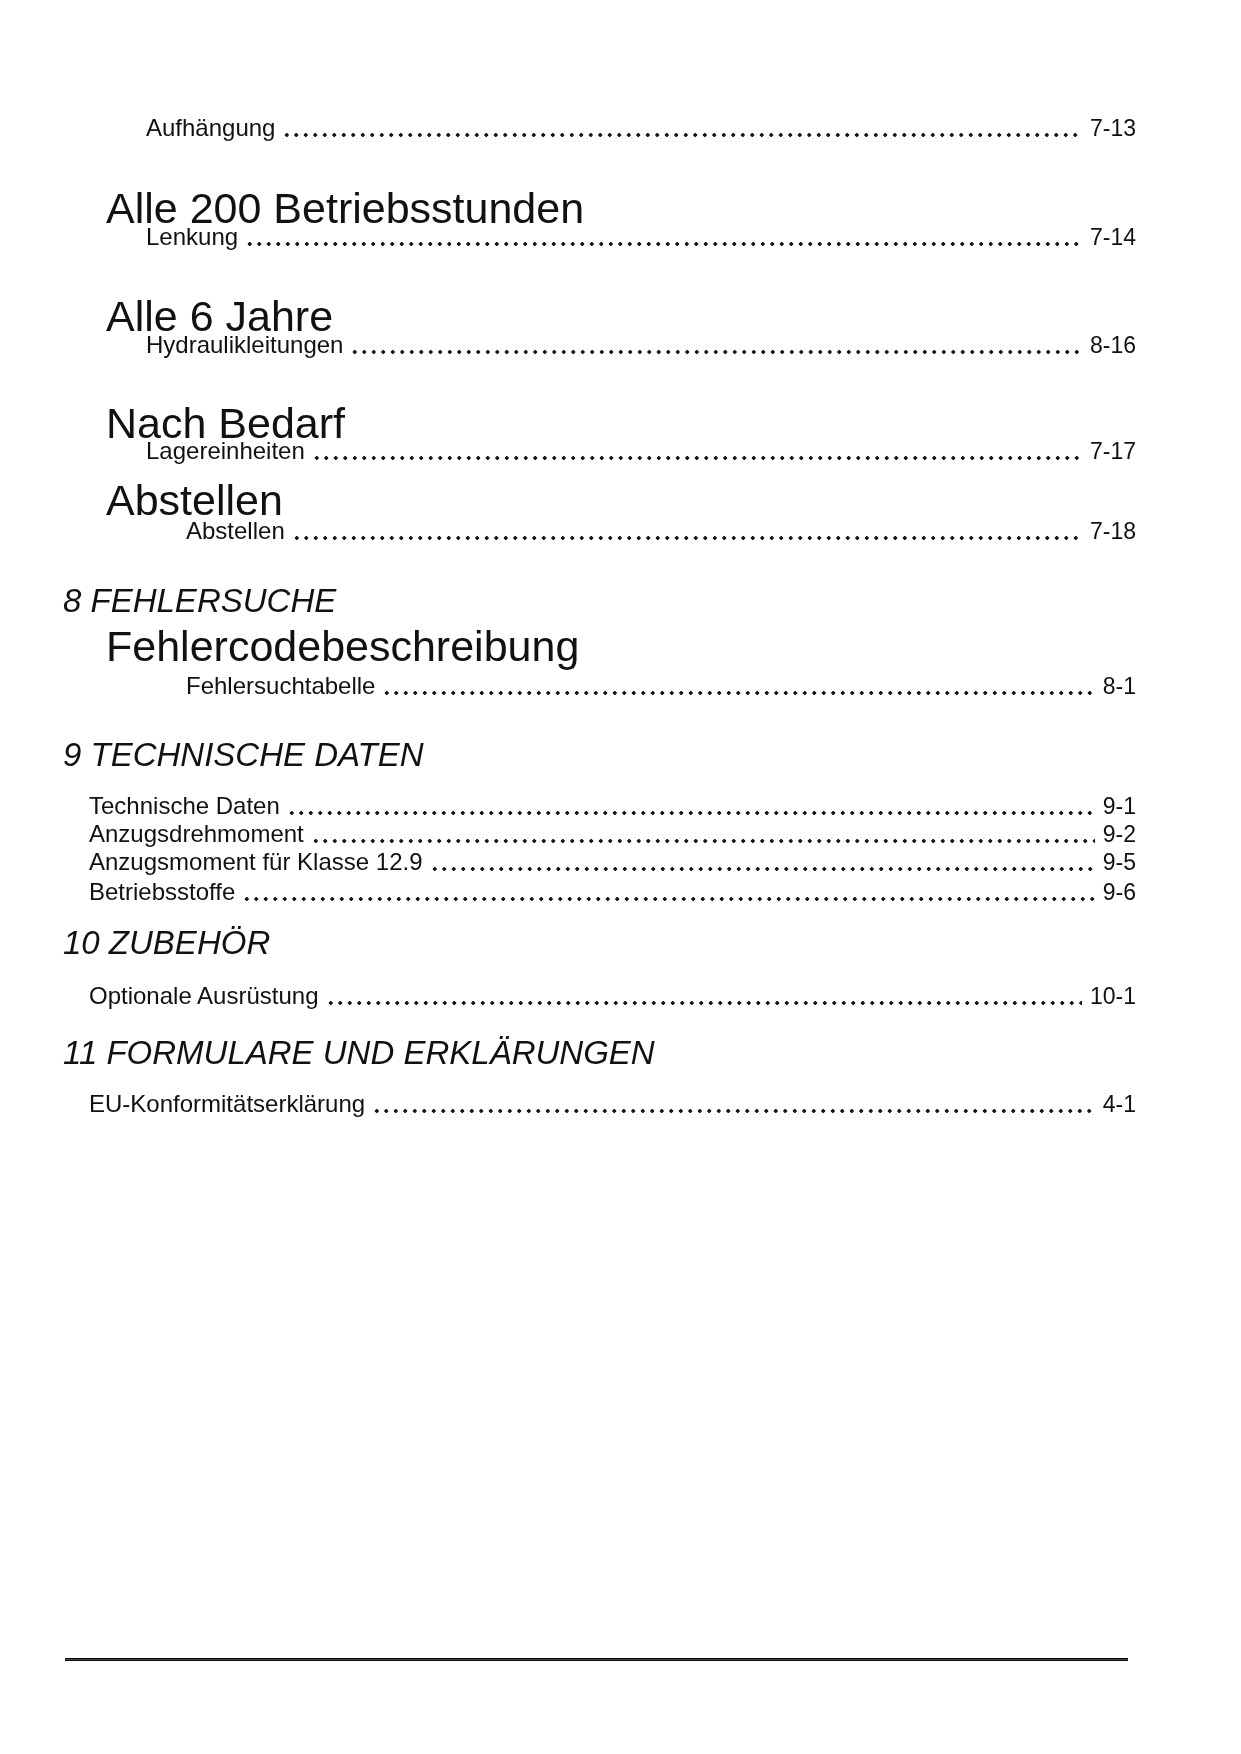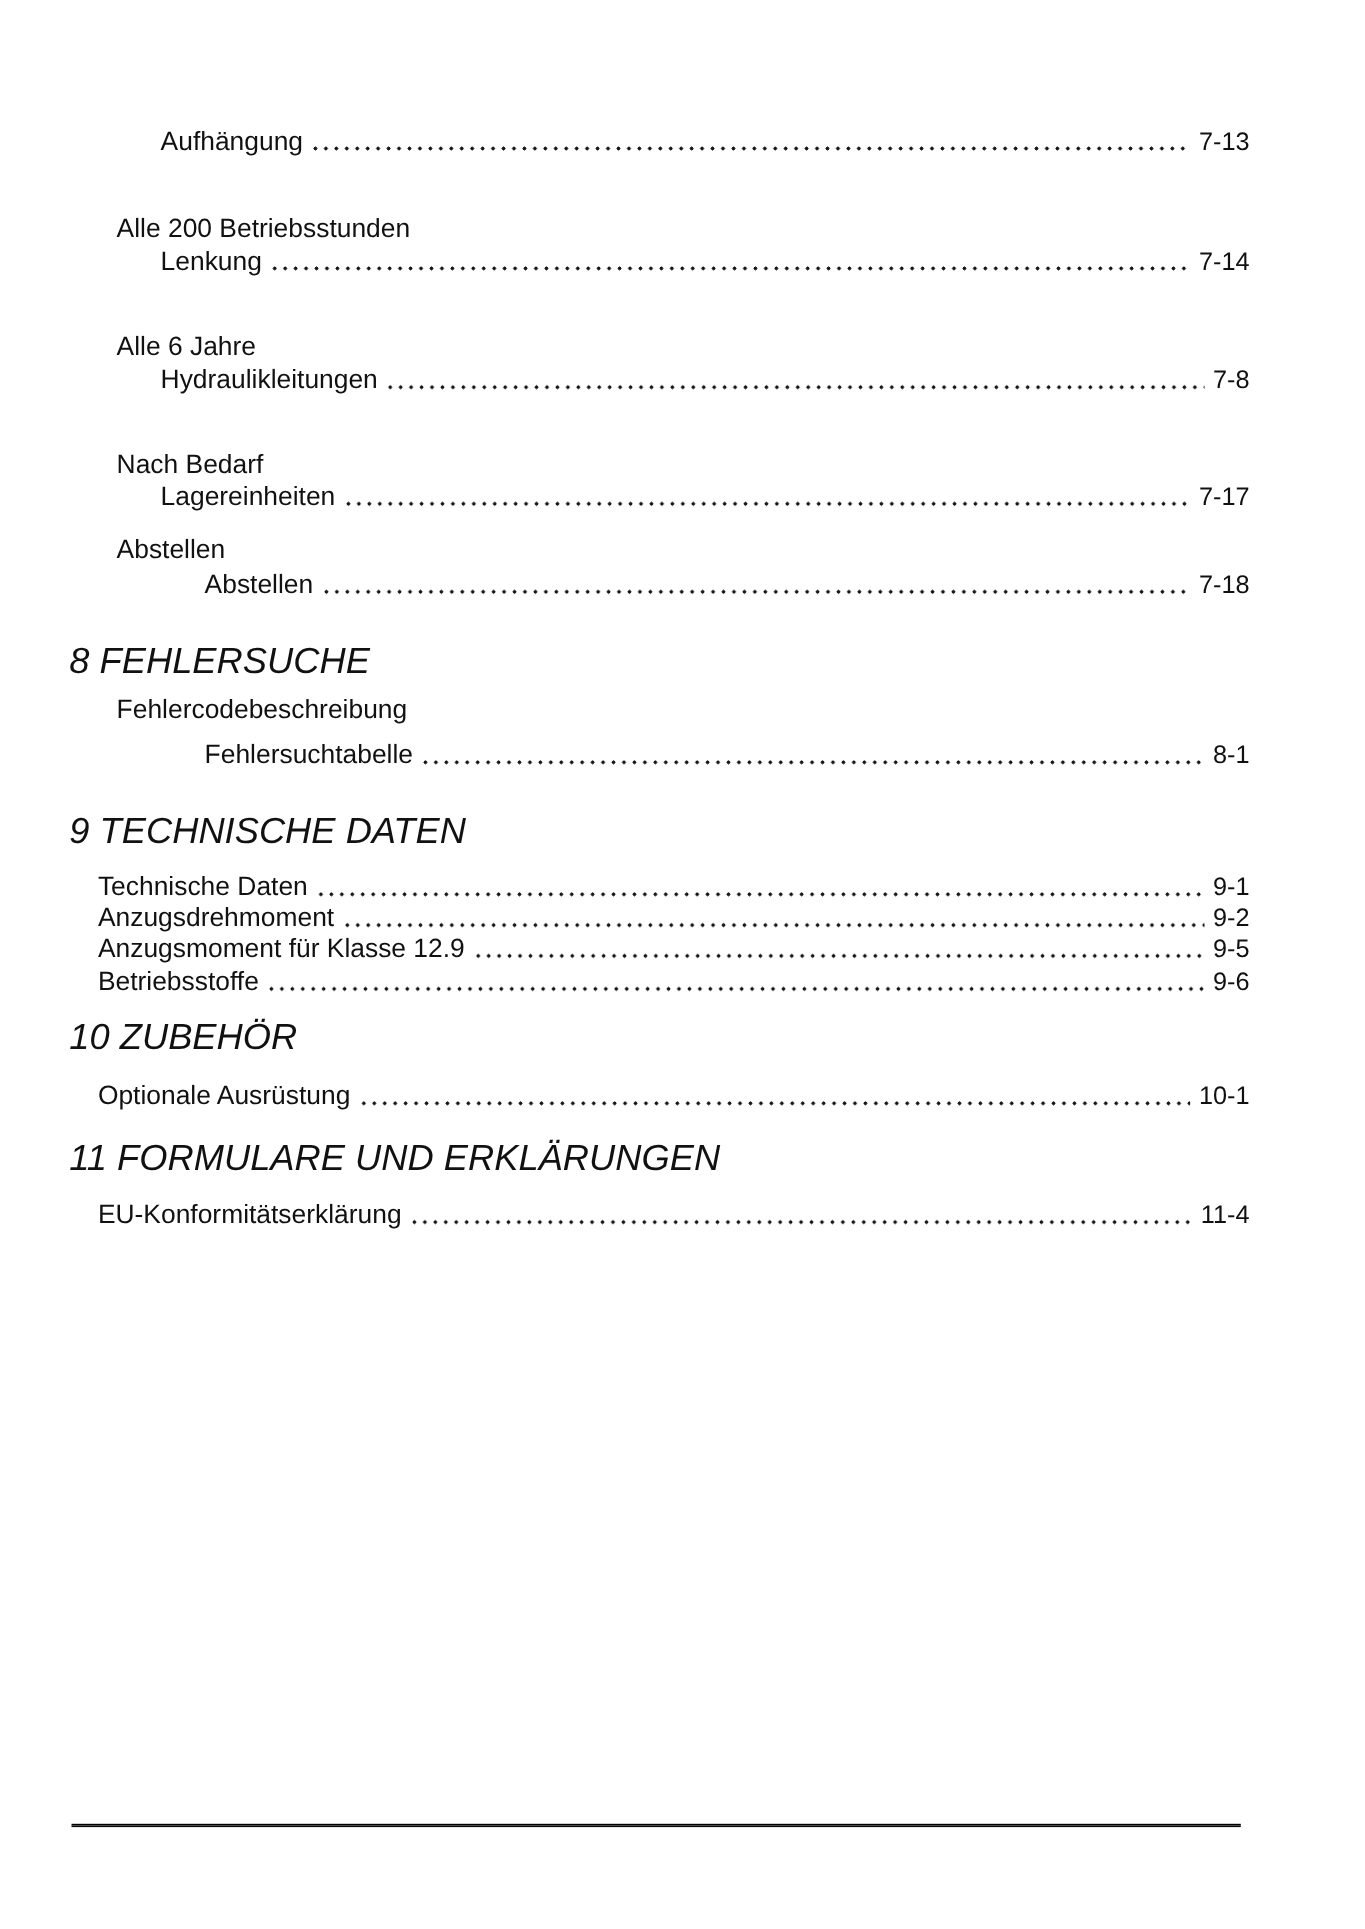--- a/index.html
+++ b/index.html
@@ -9,21 +9,21 @@
     margin:0 auto;
     background:#ffffff;
     font-family:"Liberation Sans","DejaVu Sans",sans-serif;
     color:#111111;
     overflow:hidden;
   }
   .row{position:absolute;right:105px;white-space:nowrap;}
   
   .h1{left:63px;font-size:33px;line-height:40px;font-weight:400;font-style:italic;}
   
-  .h2{left:106px;font-size:24px;line-height:40px;font-weight:400;}
+  .h2{left:106px;font-size:43px;line-height:40px;font-weight:400;}
   
   .e1{left:89px;margin-top:20px;}
   .e2{left:146px;}
   .e3{left:186px;}
   .entry{
     display:flex;align-items:baseline;
     height:30px;font-size:24px;line-height:30px;
   }
   .lbl{flex:0 0 auto;}
   .pg{flex:0 0 auto;font-size:23px;}
@@ -59,21 +59,21 @@
     <span class="lbl">Lenkung</span>
     <span class="leader"></span>
     <span class="pg">7-14</span>
   </div>
 
   <div class="row h2" style="top:296px">Alle 6 Jahre</div>
 
   <div class="row entry e2" style="top:330px">
     <span class="lbl">Hydraulikleitungen</span>
     <span class="leader"></span>
-    <span class="pg">7-8</span>
+    <span class="pg">8-16</span>
   </div>
 
   <div class="row h2" style="top:403px">Nach Bedarf</div>
 
   <div class="row entry e2" style="top:436px">
     <span class="lbl">Lagereinheiten</span>
     <span class="leader"></span>
     <span class="pg">7-17</span>
   </div>
 
@@ -127,18 +127,18 @@
     <span class="lbl">Optionale Ausrüstung</span>
     <span class="leader"></span>
     <span class="pg">10-1</span>
   </div>
 
   <div class="row h1" style="top:1033px">11 FORMULARE UND ERKLÄRUNGEN</div>
 
   <div class="row entry e1" style="top:1069px">
     <span class="lbl">EU-Konformitätserklärung</span>
     <span class="leader"></span>
-    <span class="pg">11-4</span>
+    <span class="pg">4-1</span>
   </div>
 
   <div class="footer-rule"></div>
 
 </div>
 
 </body></html>

